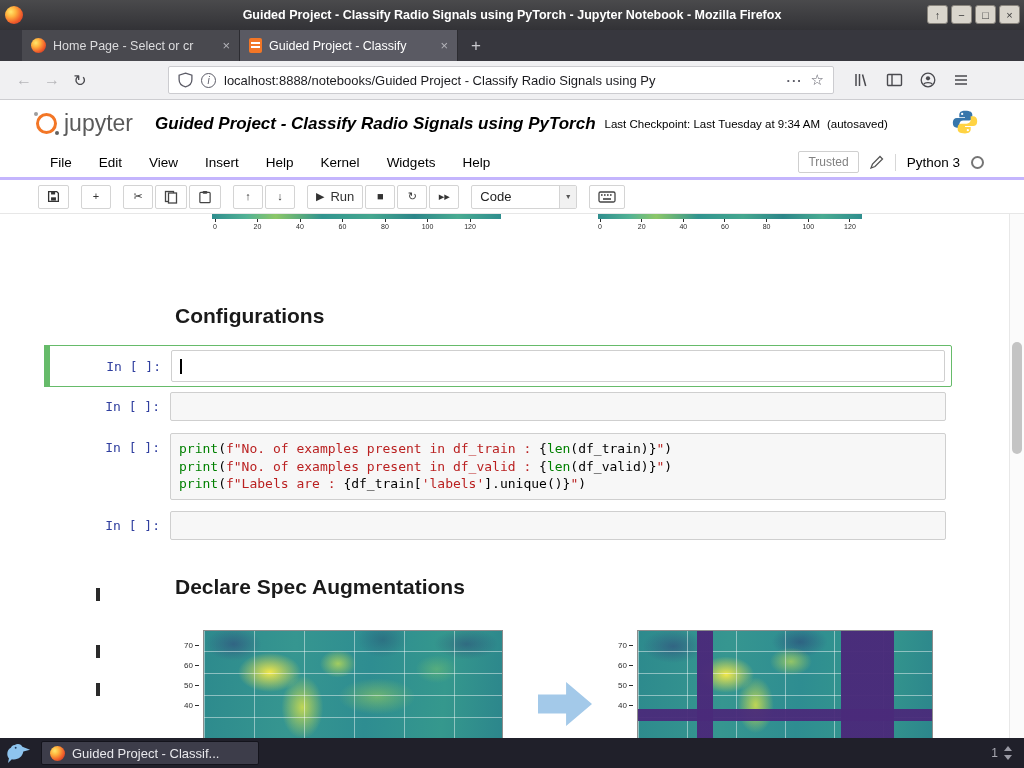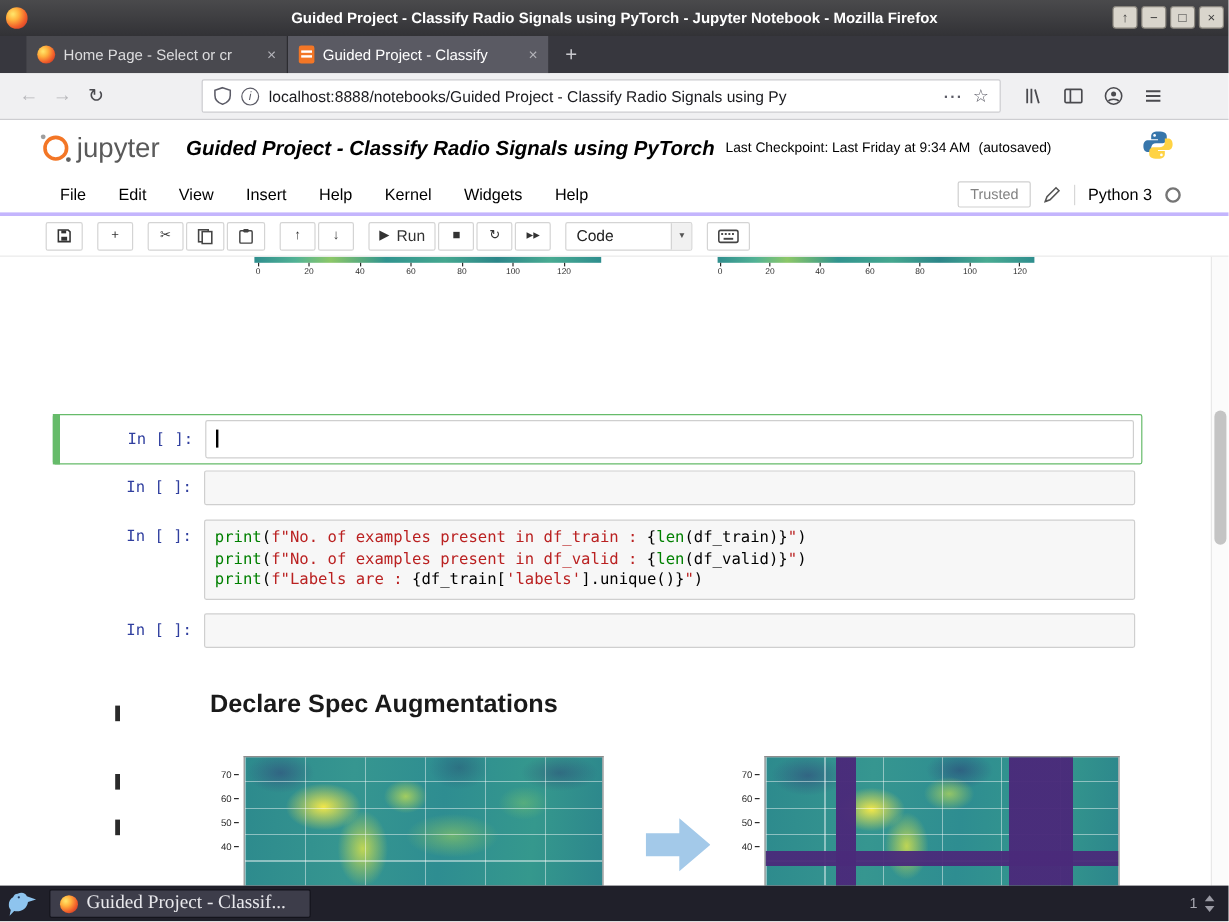--- a/index.html
+++ b/index.html
@@ -160,21 +160,21 @@
   
   .scrollbar { position:absolute; top:214px; right:0; bottom:30px; width:15px; background:#fbfbfb;
     border-left:1px solid #e8e8e8; }
   .scroll-thumb { position:absolute; left:2px; right:2px; top:128px; height:112px; background:#c4c4c4; border-radius:6px; }
 
   
   .taskbar { position:absolute; left:0; right:0; bottom:0; height:30px; background:#20202a;
     display:flex; align-items:center; padding:0 7px; gap:9px; }
   .task-button { display:flex; align-items:center; gap:7px; width:218px; height:24px;
     background:#3d3d4a; border:1px solid #14141c; border-radius:2px; padding:0 8px;
-    color:#e8e8ec; font-size:16px;font-family:Liberation Serif, serif; }
+    color:#e8e8ec; font-size:13px; }
   .tb-label { white-space:nowrap; overflow:hidden; }
   .tray { margin-left:auto; display:flex; align-items:center; gap:5px; color:#a9a9b2; font-size:12px; padding-right:4px; }
 </style>
 </head>
 <body>
 
 <div class="screen">
 
   <div class="titlebar">
     <span class="ff-icon"></span>
@@ -232,21 +232,21 @@
         </svg>
     </span>
   </div>
 
   <div class="jp-header">
     <span class="jp-logo">
       <span class="jp-logo-mark"></span>
       <span class="jp-logo-text">jupyter</span>
     </span>
     <span class="nb-title">Guided Project - Classify Radio Signals using PyTorch</span>
-    <span class="checkpoint">Last Checkpoint: Last Friday at 9:34 AM</span>
+    <span class="checkpoint">Last Checkpoint: Last Tuesday at 9:34 AM</span>
     <span class="autosaved">(autosaved)</span>
     <span class="py-logo">
       <svg width="26" height="26" viewBox="0 0 32 32">
           <path fill="#3776ab" d="M16 2c-5 0-7 2-7 5v3h7v1H6c-3 0-5 2-5 6s2 6 5 6h3v-4c0-3 2-5 5-5h7c2 0 4-2 4-4V7c0-3-2-5-9-5z"></path>
           <path fill="#ffd343" d="M16 30c5 0 7-2 7-5v-3h-7v-1h10c3 0 5-2 5-6s-2-6-5-6h-3v4c0 3-2 5-5 5h-7c-2 0-4 2-4 4v3c0 3 2 5 9 5z"></path>
           <circle fill="#fff" cx="12.5" cy="6" r="1.4"></circle>
           <circle fill="#fff" cx="19.5" cy="26" r="1.4"></circle>
         </svg>
     </span>
   </div>
@@ -356,20 +356,21 @@
     <div class="axticks" id="axticks-right">
         <span>0</span>
         <span>20</span>
         <span>40</span>
         <span>60</span>
         <span>80</span>
         <span>100</span>
         <span>120</span>
       </div>
 
+    <h2 class="nb-h2" id="h-config">Configurations</h2>
 
     <div class="cell selected" style="top:131px">
       <div class="prompt">In [ ]:</div>
       <div class="input-area"><span class="cursor"></span></div>
     </div>
 
     <div class="cell" style="top:178px">
       <div class="prompt">In [ ]:</div>
       <div class="input-area"></div>
     </div>

